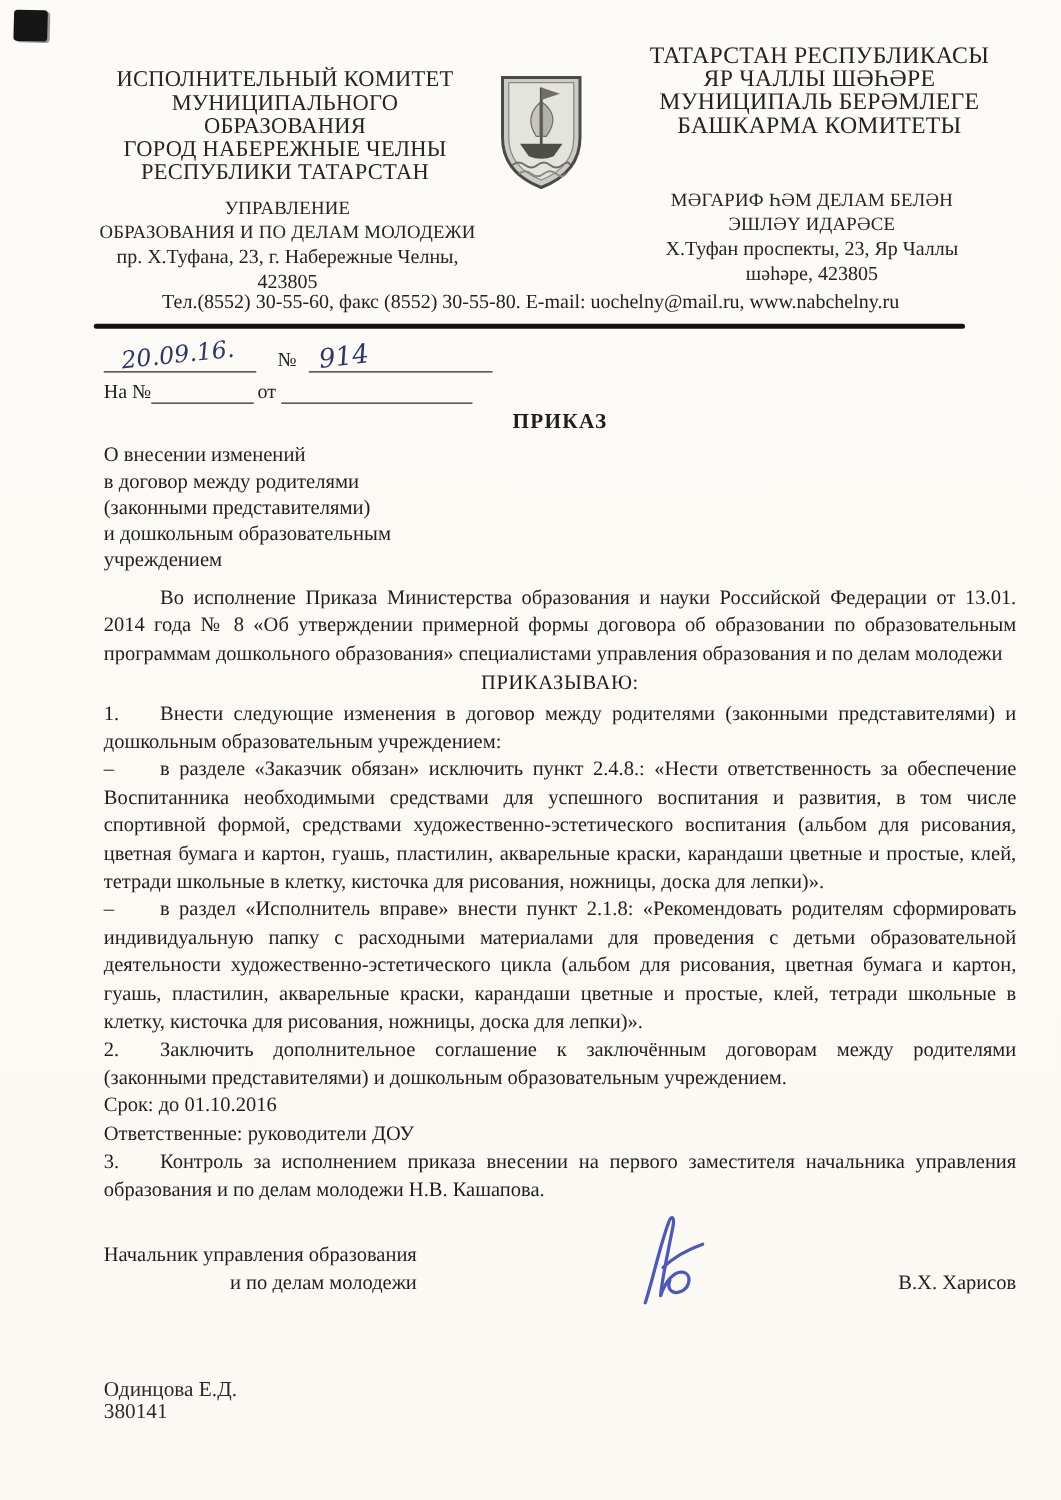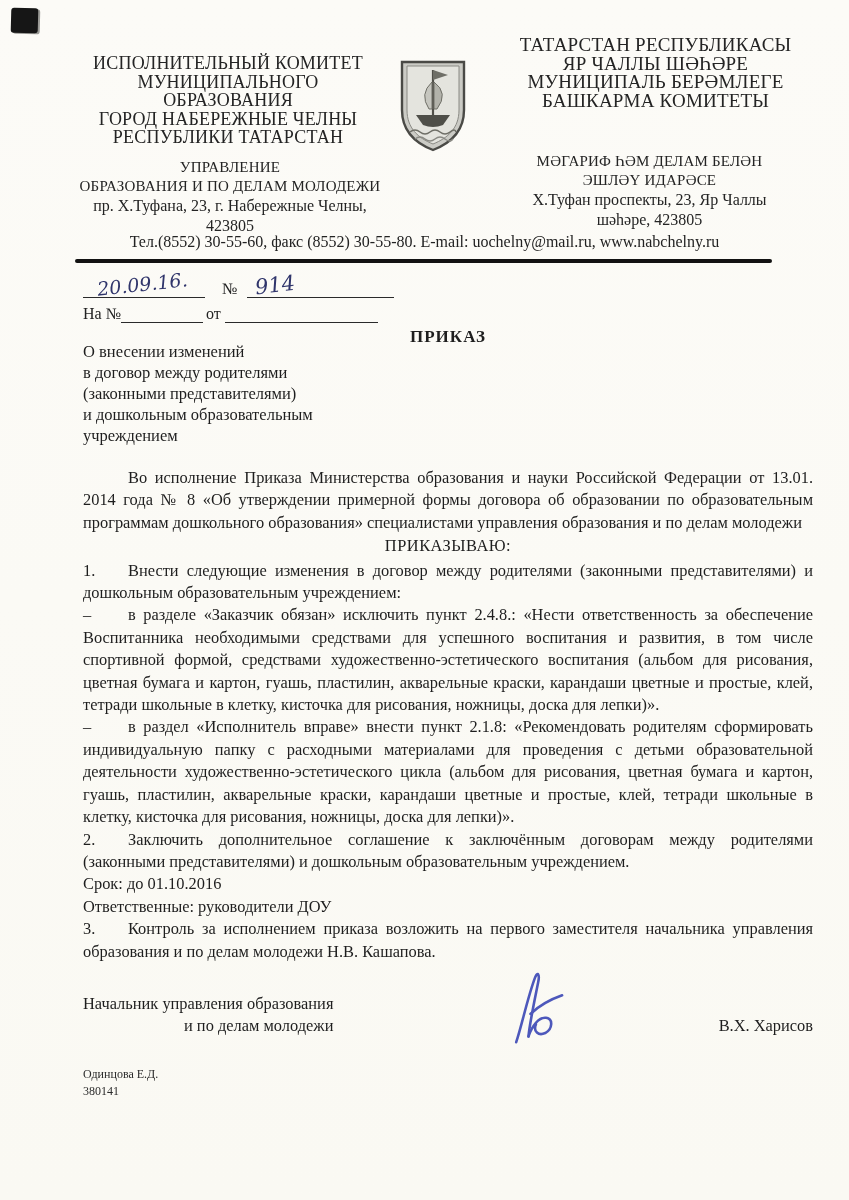--- a/index.html
+++ b/index.html
@@ -44,35 +44,35 @@
   .ot-lbl { margin: 0 4px 0 3px; }
   .hand {
     position: absolute; bottom: 2px;
     font-family: "DejaVu Serif", serif; font-style: italic;
     color: #30356b; white-space: nowrap;
   }
   .hand-date { left: 14px; font-size: 19px; transform: rotate(-6deg); }
   .hand-num  { left: 8px;  font-size: 21px; bottom: 0; transform: rotate(-7deg); }
 
   .doc-title { position: absolute; left: 83px; top: 327px; width: 730px; text-align: center; font-weight: bold; font-size: 17px; letter-spacing: 1px; }
-  .subject { position: absolute; left: 83px; top: 341px; font-size: 16.5px; line-height: 21px; }
+  .subject { position: absolute; left: 83px; top: 353px; font-size: 16.5px; line-height: 21px; }
 
   .bodycol { position: absolute; left: 83px; top: 467px; width: 730px; font-size: 16.4px; line-height: 22.4px; }
   .para { margin: 0; text-align: justify; }
   .intro { text-indent: 45px; }
   .marker { display: inline-block; width: 45px; }
   .resolution { text-align: center; font-weight: normal; letter-spacing: 0.5px; margin: 1px 0 2px 0; }
   .plain { margin: 0; }
 
   .sig-row { display: flex; justify-content: space-between; align-items: flex-end; margin-top: 30px; text-align: right; }
   .sig-left div { line-height: 22.4px; }
   .sig-name { white-space: nowrap; }
   .signature-ink { position: absolute; left: 500px; top: 968px; width: 88px; height: 84px; }
 
-  .exec-footer { margin-top: 28px; font-size: 12px; line-height: 17px; color: #2a2a2a; }
+  .exec-footer { margin-top: 65px; font-size: 17px; line-height: 17px; color: #2a2a2a; }
 </style>
 </head>
 <body>
 
 <div class="page">
 
   <div class="scan-mark"></div>
 
   <div class="org org-left">
     <div>ИСПОЛНИТЕЛЬНЫЙ КОМИТЕТ</div>
@@ -160,21 +160,21 @@
       <span class="marker">–</span><span>в раздел «Исполнитель вправе» внести пункт 2.1.8: «Рекомендовать родителям сформировать индивидуальную папку с расходными материалами  для проведения с детьми образовательной деятельности художественно-эстетического цикла (альбом для рисования, цветная бумага и картон, гуашь, пластилин, акварельные краски, карандаши цветные и простые, клей, тетради школьные в клетку, кисточка для рисования, ножницы, доска для лепки)».</span>
     </p>
     <p class="para">
       <span class="marker">2.</span><span>Заключить дополнительное соглашение к заключённым договорам между родителями (законными представителями) и дошкольным образовательным учреждением.</span>
     </p>
 
     <div class="plain">Срок: до 01.10.2016</div>
     <div class="plain">Ответственные: руководители ДОУ</div>
 
     <p class="para">
-      <span class="marker">3.</span><span>Контроль за исполнением приказа возложить на первого заместителя начальника управления образования и по делам молодежи Н.В. Кашапова.</span>
+      <span class="marker">3.</span><span>Контроль за исполнением приказа внесении на первого заместителя начальника управления образования и по делам молодежи Н.В. Кашапова.</span>
     </p>
 
     <div class="sig-row">
       <div class="sig-left">
         <div>Начальник управления образования</div>
         <div>и по делам молодежи</div>
       </div>
       <div class="sig-name">В.Х. Харисов</div>
     </div>
 

